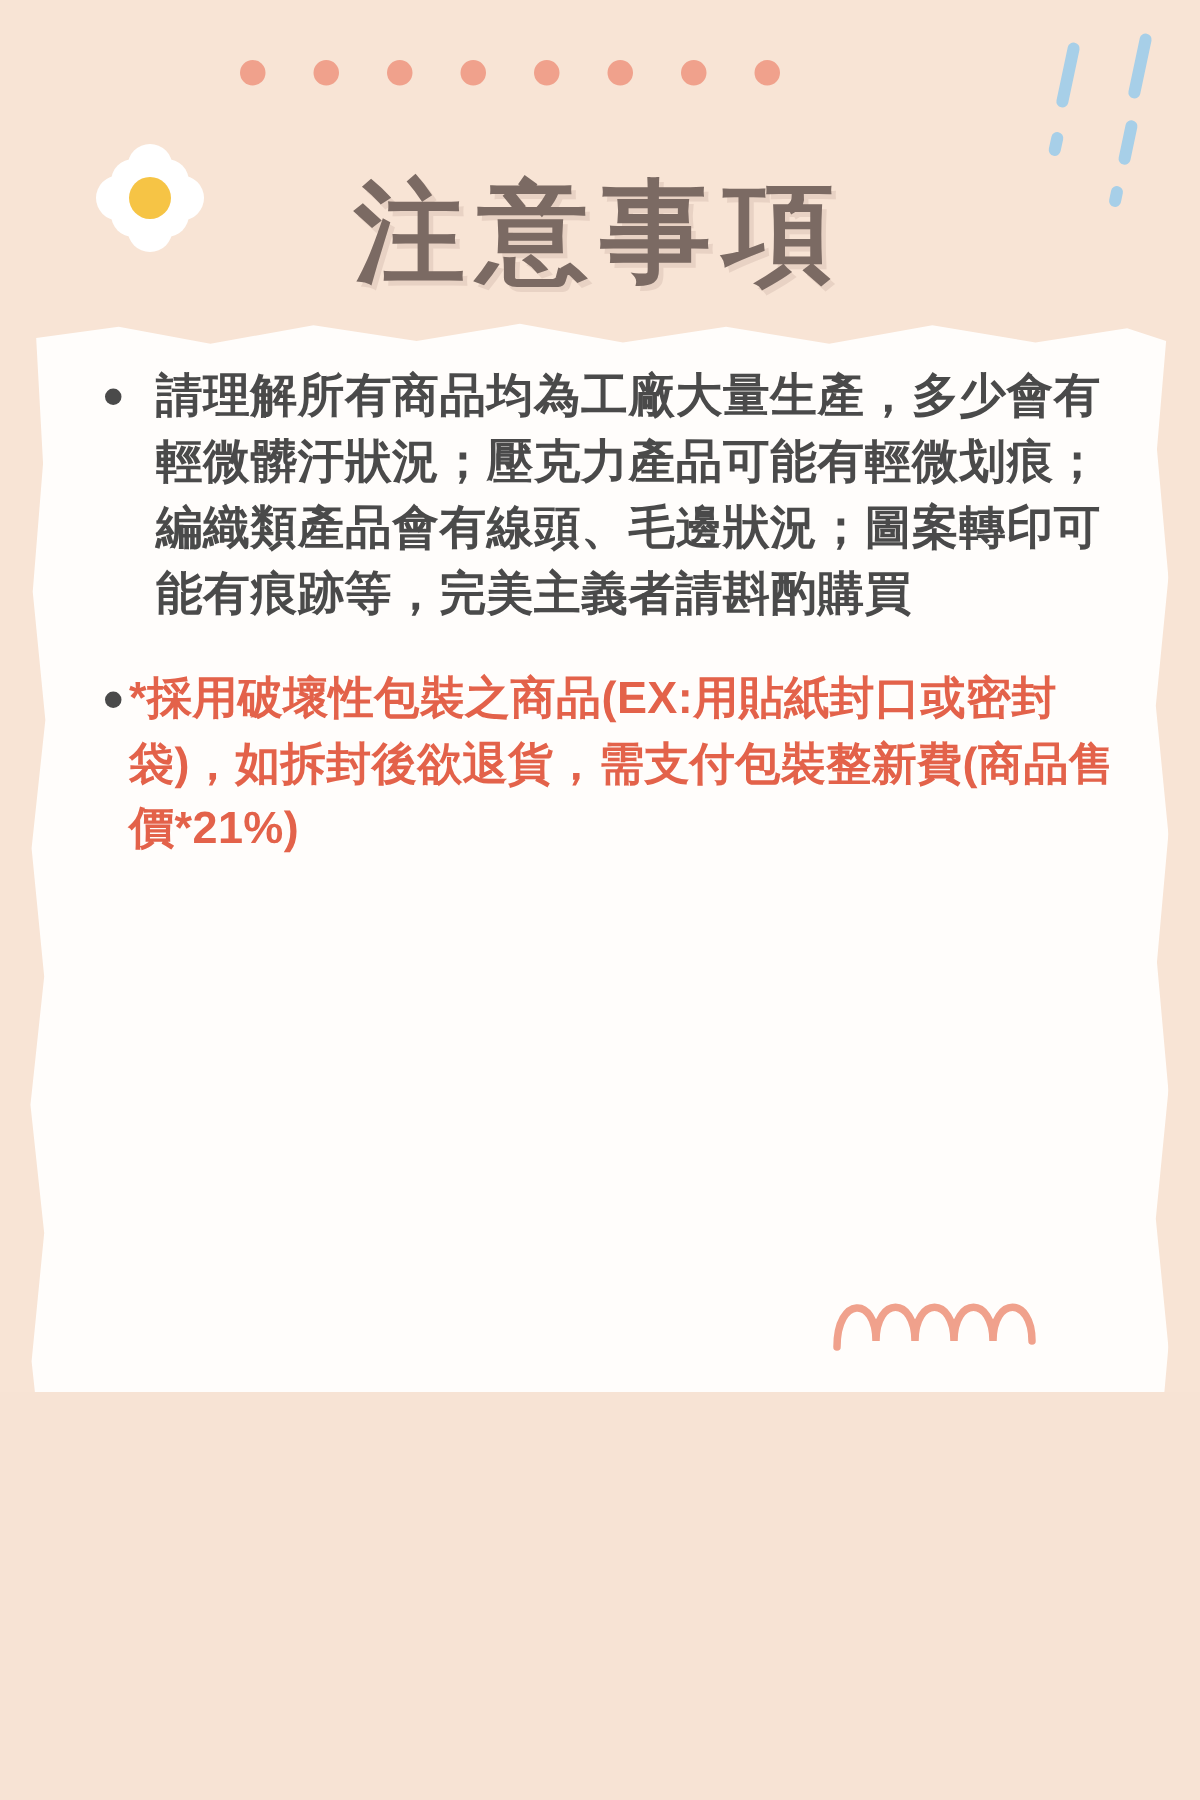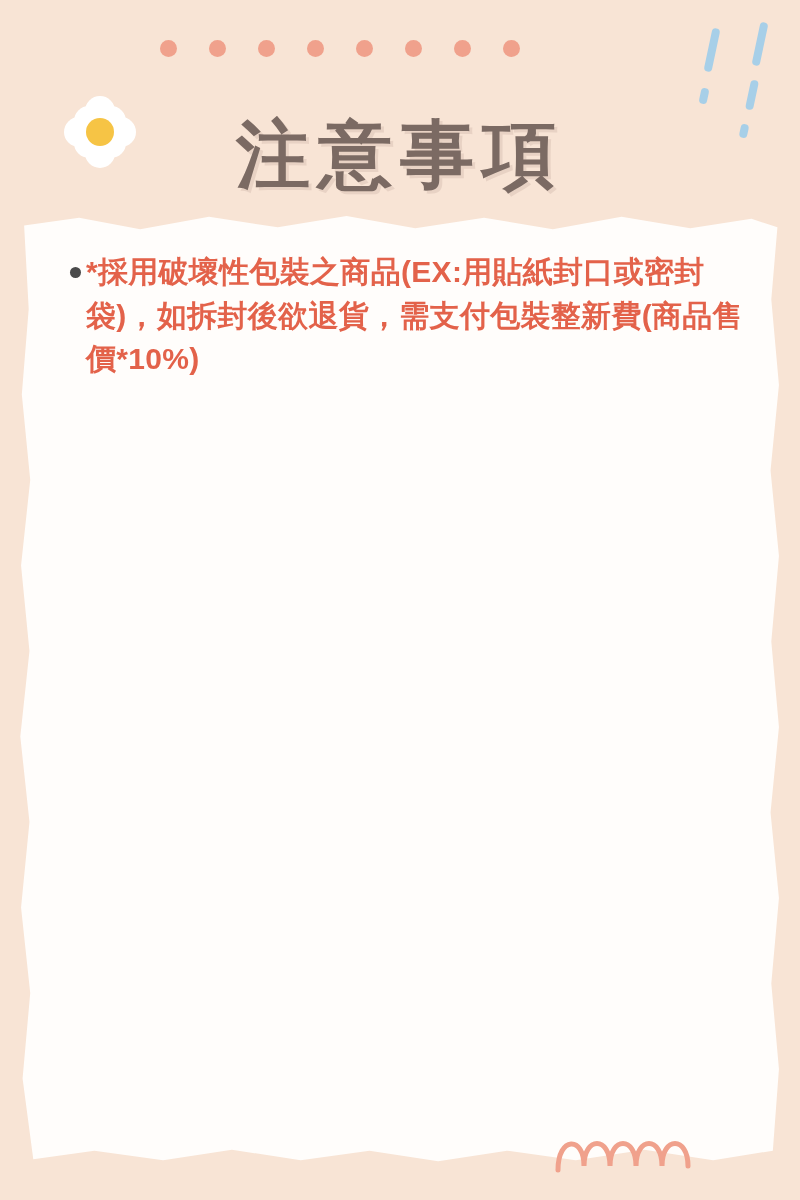--- a/index.html
+++ b/index.html
@@ -10,21 +10,21 @@
     width: 800px;
     height: 1200px;
     font-family: "Liberation Sans", "DejaVu Sans", sans-serif;
     background: #f7e3d4;
     overflow: hidden;
   }
 
   .poster {
     position: relative;
     width: 800px;
-    height: 1200px;
+    height: 928px;
     background: #f8e4d5;
     overflow: hidden;
   }
 
   
   .dot-row {
     position: absolute;
     top: 40px;
     left: 160px;
     display: flex;
@@ -209,21 +209,24 @@
     <span class="petal p8"></span>
     <span class="core"></span>
   </div>
 
   <div class="title">注意事項</div>
 
   <div class="card">
     <div class="card-inner">
       <ul class="notes">
         <li>
-          <div class="note-sub">*採用破壞性包裝之商品(EX:用貼紙封口或密封袋)，如拆封後欲退貨，需支付包裝整新費(商品售價*10%)</div>
+          <span>請理解所有商品均為工廠大量生產，多少會有輕微髒汙狀況；壓克力產品可能有輕微划痕；編織類產品會有線頭、毛邊狀況；圖案轉印可能有痕跡等，完美主義者請斟酌購買</span>
+        </li>
+        <li>
+          <div class="note-sub">*採用破壞性包裝之商品(EX:用貼紙封口或密封袋)，如拆封後欲退貨，需支付包裝整新費(商品售價*21%)</div>
         </li>
       </ul>
     </div>
   </div>
 
   <svg class="spring" viewBox="0 0 150 60">
     <path d="M4 56 C4 22, 30 22, 30 52 C30 22, 56 22, 56 52 C56 22, 82 22, 82 52 C82 22, 108 22, 108 52 C108 22, 134 22, 134 52" fill="none" stroke="#f0a18c" stroke-width="5" stroke-linecap="round"></path>
   </svg>
 
 </div>

